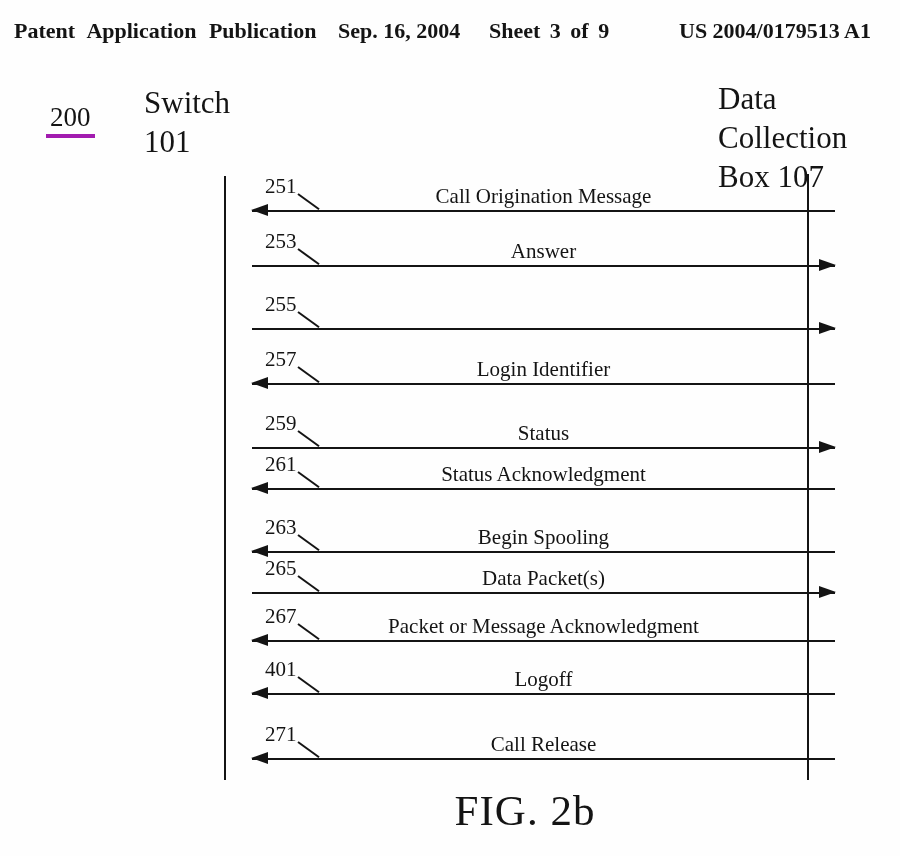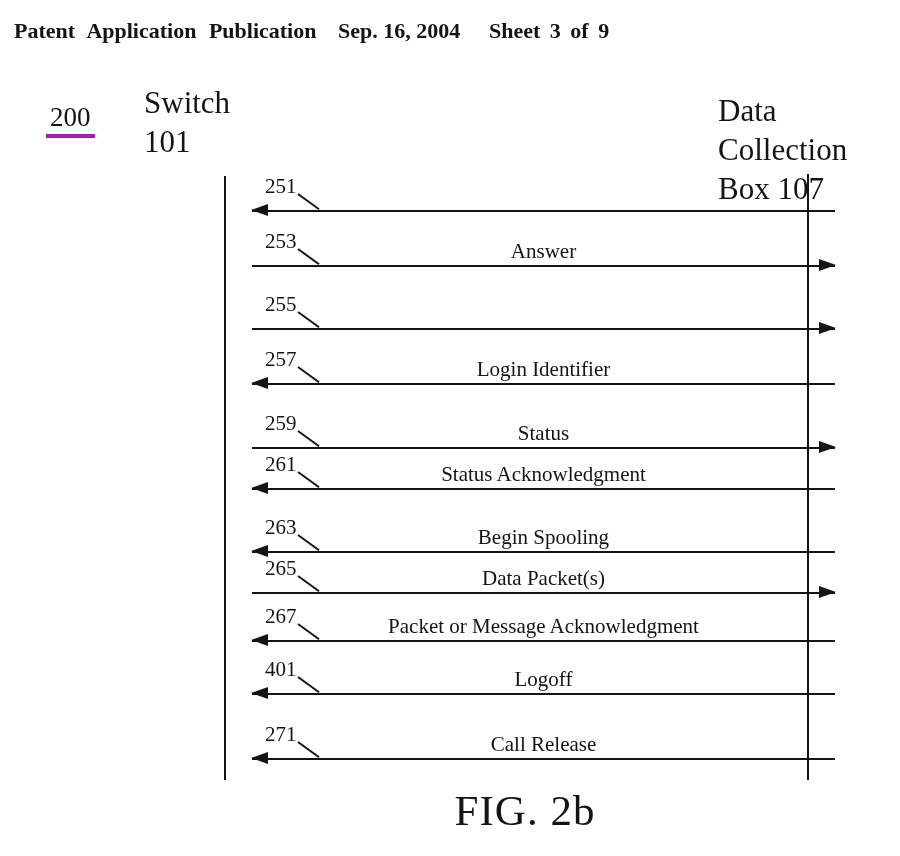--- a/index.html
+++ b/index.html
@@ -20,21 +20,21 @@
   .pub-sheet  { position:absolute; left:489px; word-spacing:4px; }
   .pub-patno  { position:absolute; left:679px; }
 
   
   .fig-ref { position:absolute; left:46px; top:102px; font-size:27px;
     border-bottom:4px solid #a21caf; padding:0 4px 1px 4px; }
 
   
   .lifeline-head { position:absolute; font-size:31px; line-height:1.25; }
   .head-left  { left:144px; top:84px;  width:160px; }
-  .head-right { left:718px; top:92px;  width:172px; }
+  .head-right { left:718px; top:80px;  width:172px; }
   .head-right .boxref { position:relative; z-index:2; }
 
   
   .lifeline { position:absolute; width:2px; background:#141414; z-index:0; }
   .lifeline.left  { left:224px; top:176px; height:604px; }
   .lifeline.right { left:807px; top:174px; height:606px; }
 
   
   .msg-row { position:absolute; left:225px; width:583px; height:37px;
     border-bottom:2px solid #141414; z-index:1;margin-left:27px; }
@@ -52,20 +52,21 @@
   .fig-caption { position:absolute; left:350px; top:786px; width:350px;
     text-align:center; font-size:43px; letter-spacing:1px; }
 </style>
 </head>
 <body>
 
 <div class="pub-header">
   <span class="pub-left">Patent Application Publication</span>
   <span class="pub-date">Sep. 16, 2004</span>
   <span class="pub-sheet">Sheet 3 of 9</span>
+  <span class="pub-patno">US 2004/0179513 A1</span>
 </div>
 
 <div class="fig-ref">200</div>
 
 <div class="lifeline-head head-left">
   <div>Switch</div>
   <div>101</div>
 </div>
 
 <div class="lifeline-head head-right">
@@ -73,20 +74,21 @@
   <div>Collection</div>
   <div class="boxref"><span>Box</span> <span>107</span></div>
 </div>
 
 <div class="lifeline left"></div>
 <div class="lifeline right"></div>
 
 <div class="msg-row dir-left" style="top:175px">
   <span class="msg-ref">251</span>
   <span class="leader"></span>
+  <span class="msg-label">Call Origination Message</span>
   <span class="arrowhead ah-left"></span>
 
 </div>
 <div class="msg-row dir-right" style="top:230px">
   <span class="msg-ref">253</span>
   <span class="leader"></span>
   <span class="msg-label">Answer</span>
 
   <span class="arrowhead ah-right"></span>
 </div>

